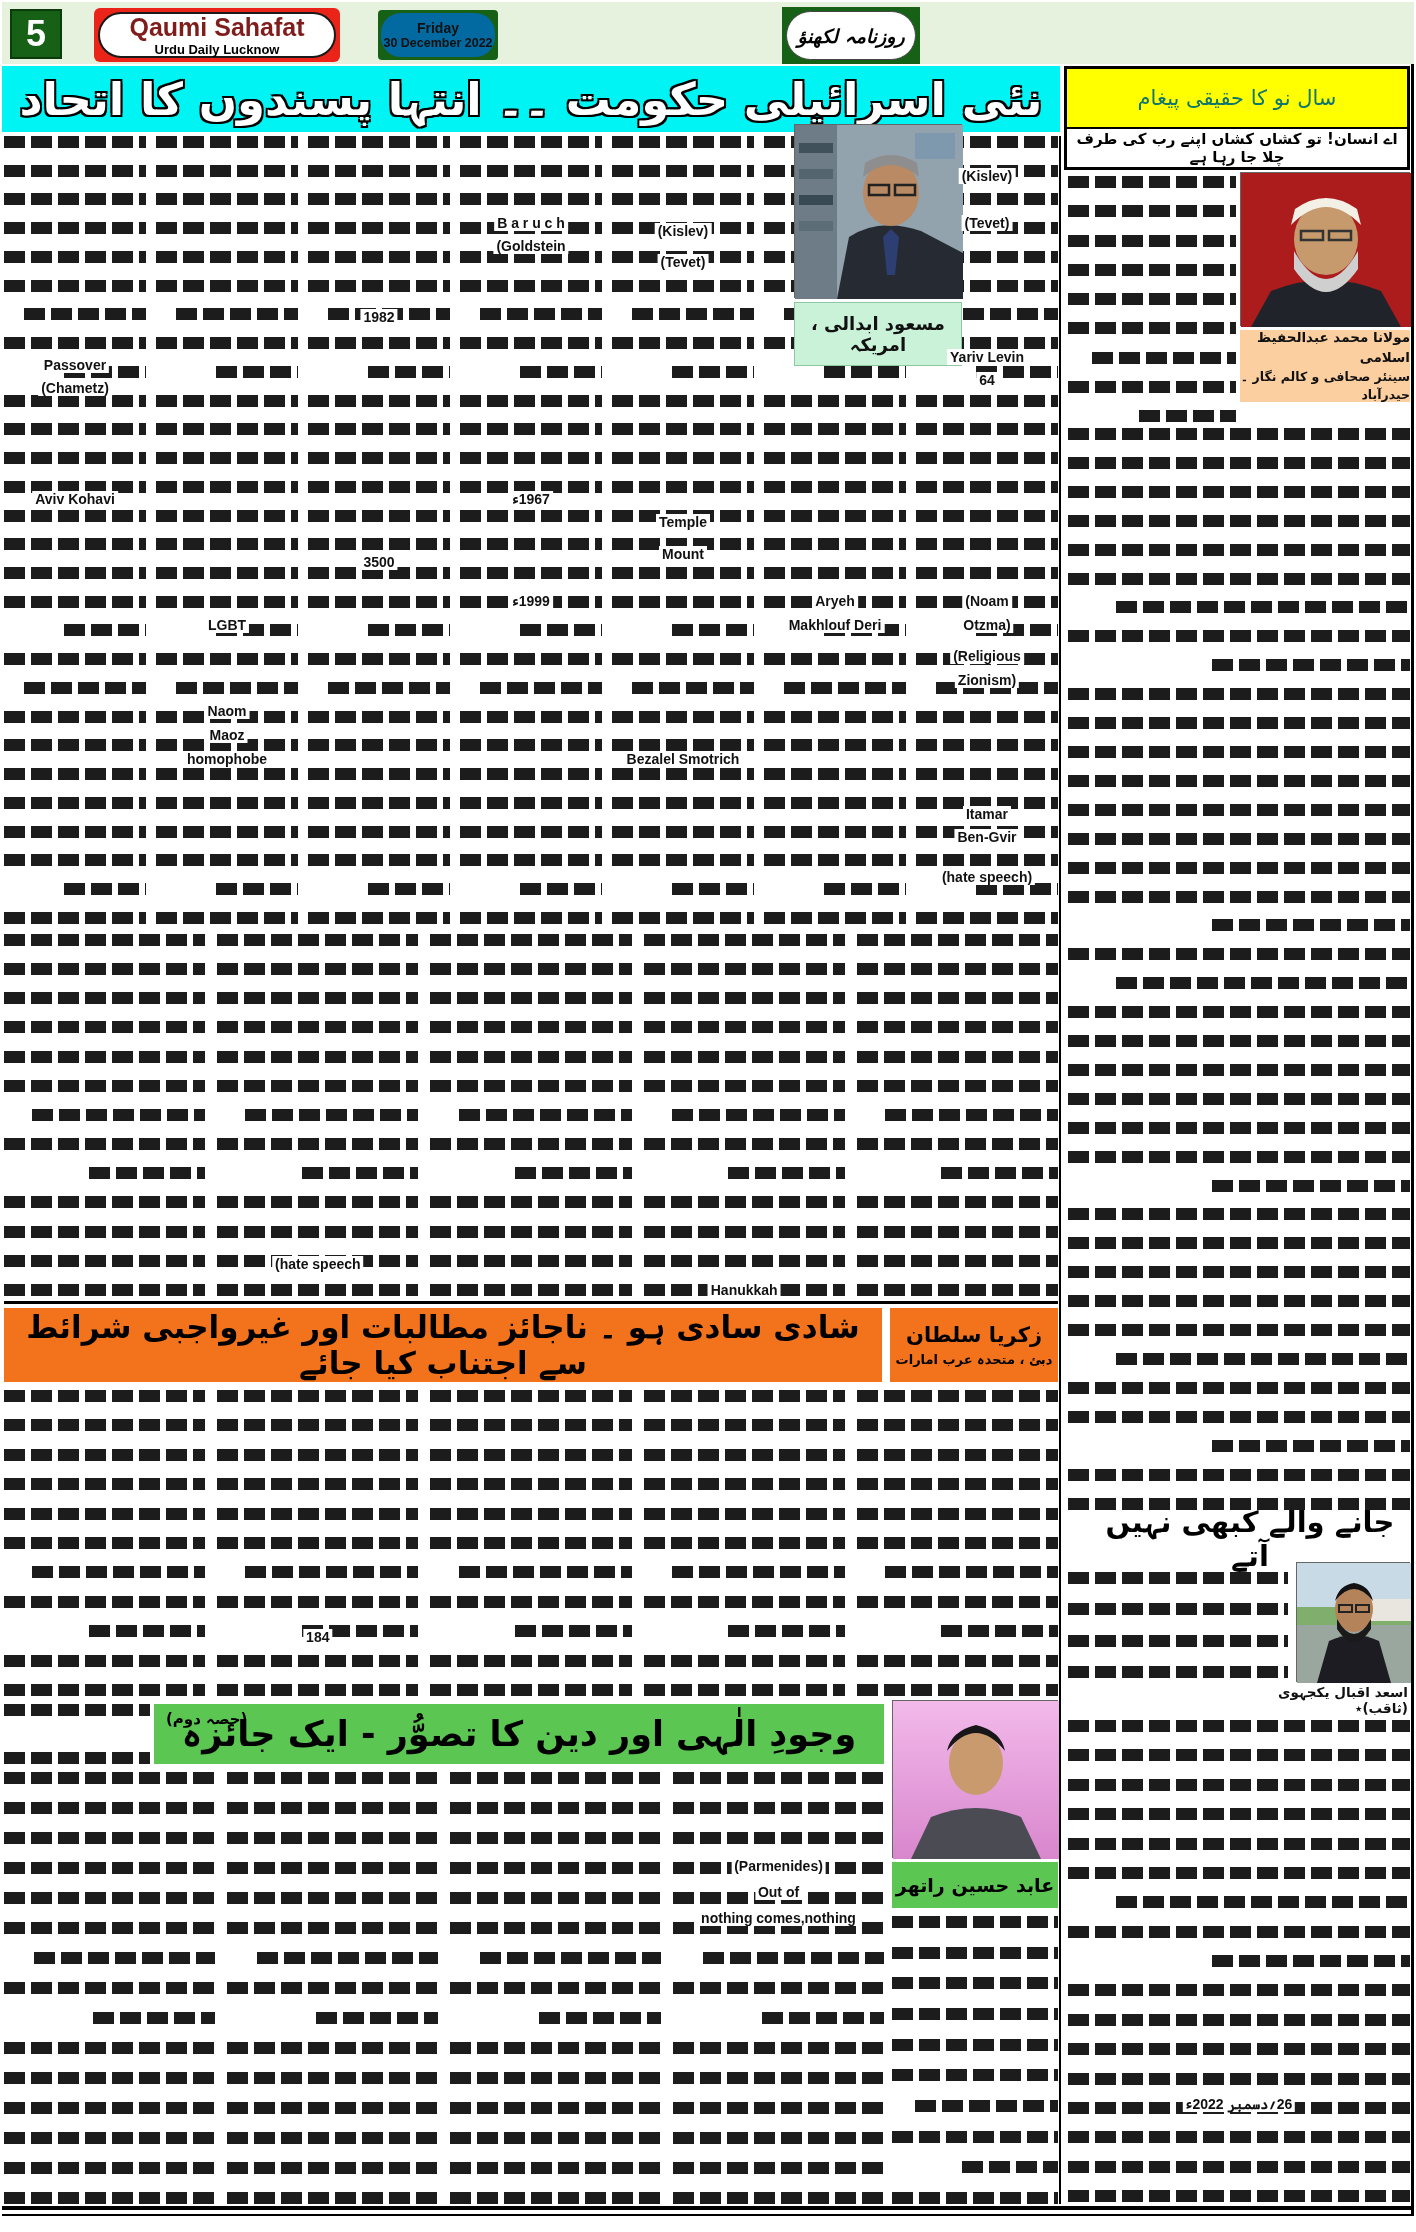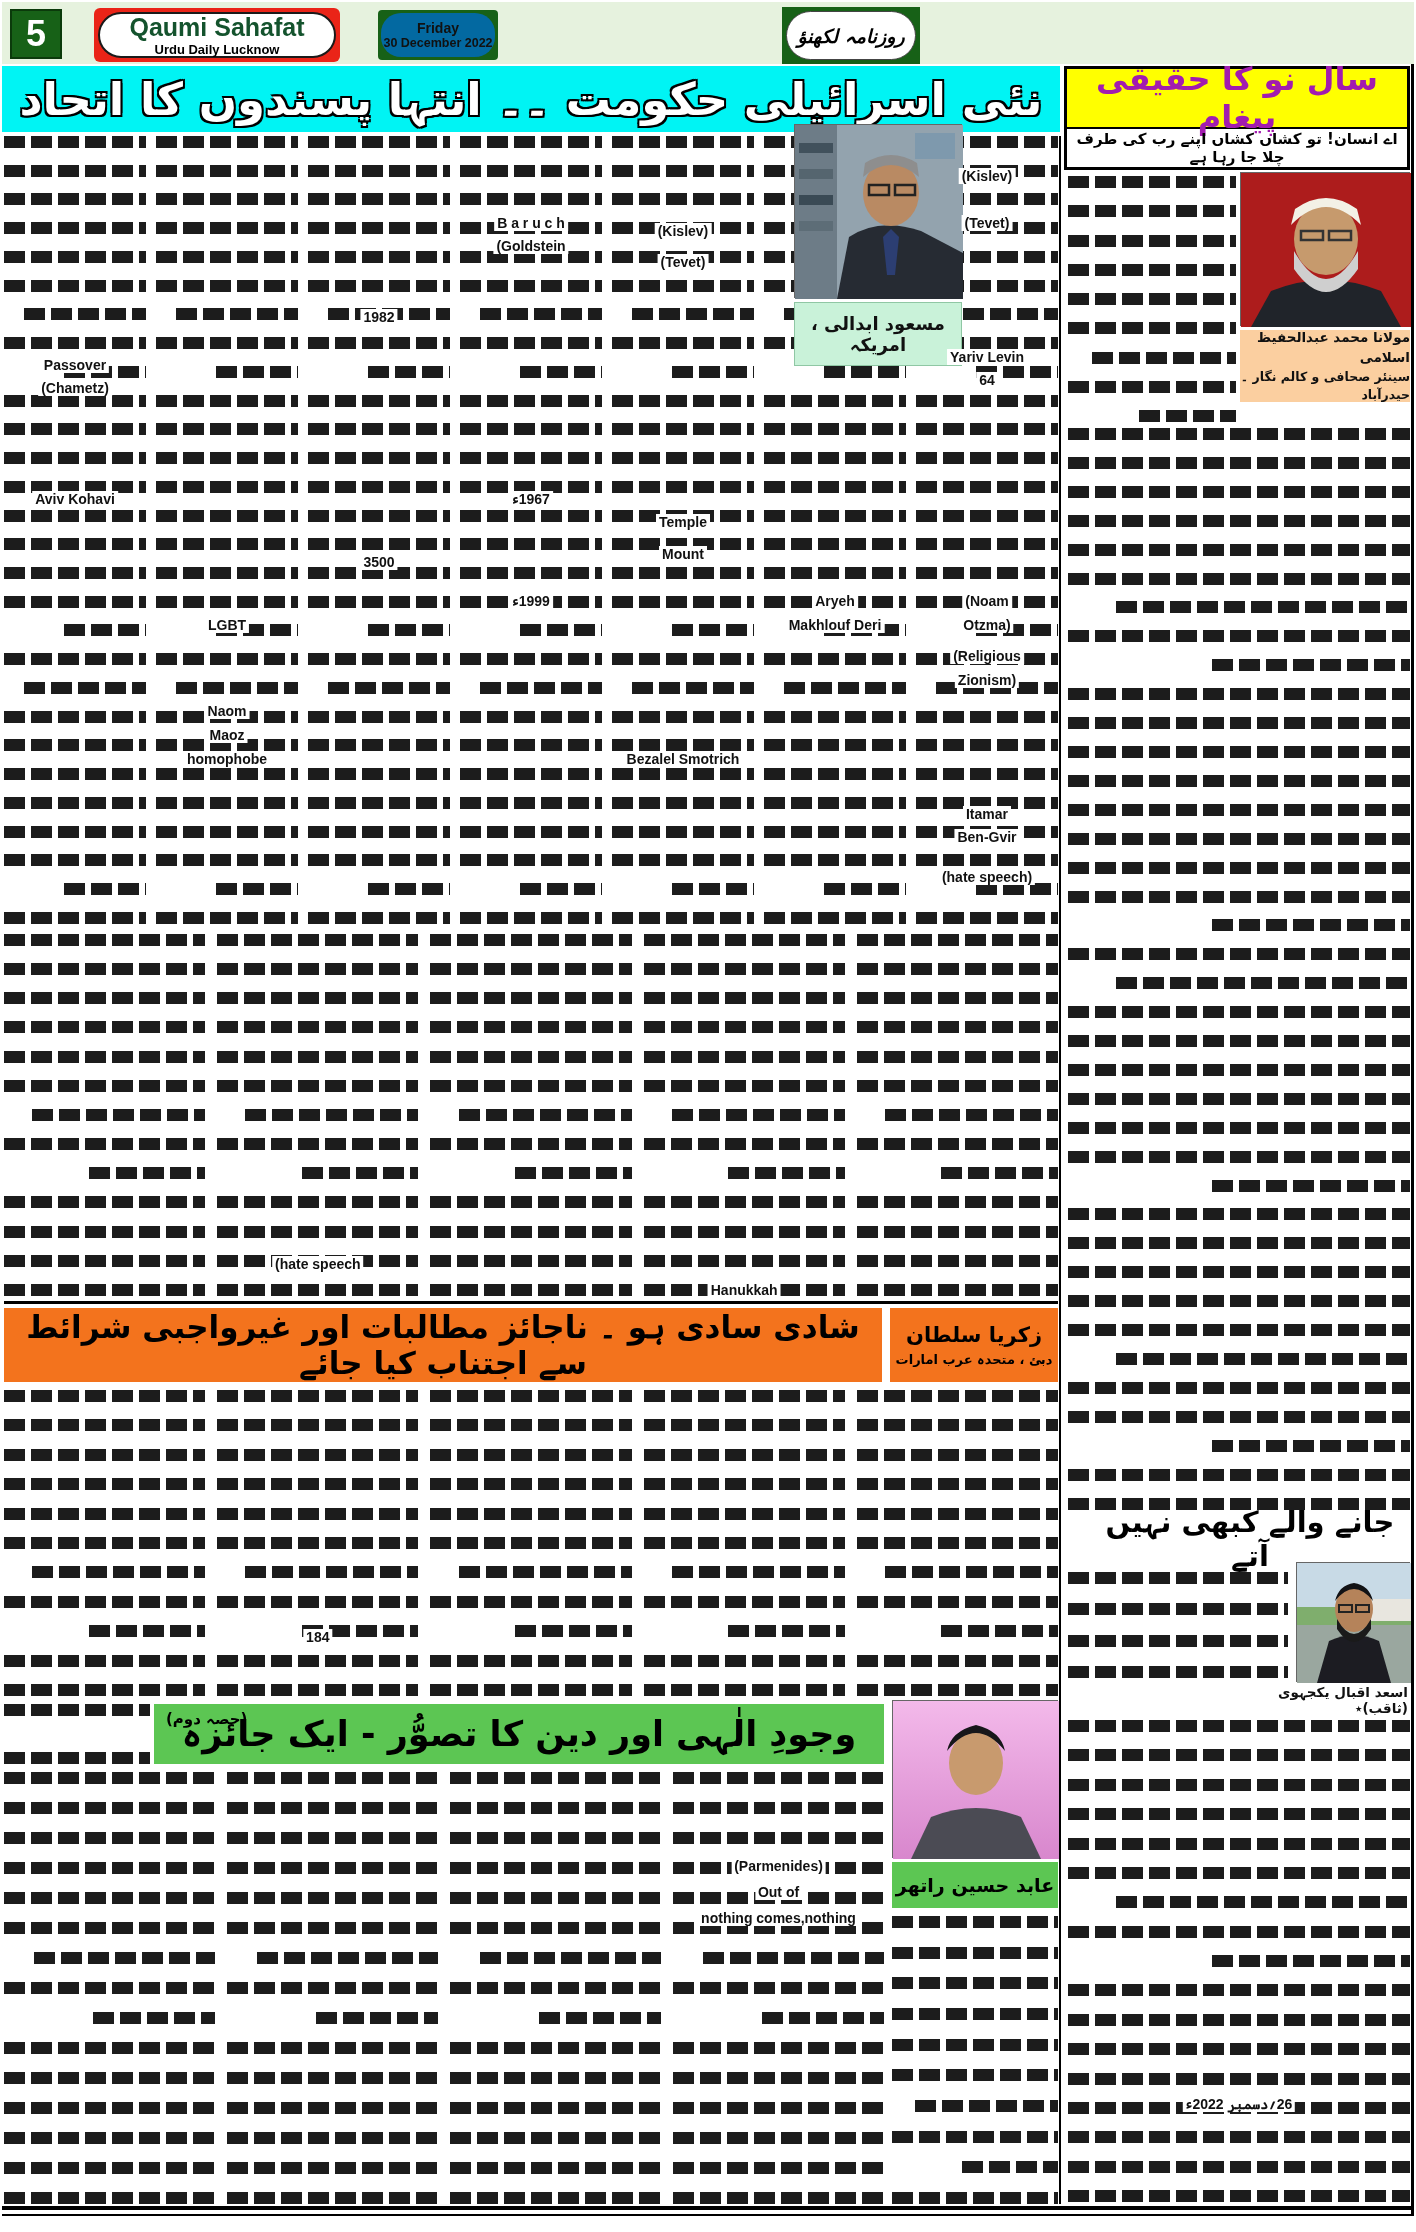--- a/index.html
+++ b/index.html
@@ -16,38 +16,38 @@
   .tok{position:absolute;left:50%;transform:translateX(-50%);background:#fff;
        padding:0 3px;font:700 14px "Liberation Sans",sans-serif;white-space:nowrap;
        color:#111;z-index:3;line-height:16px}
   
   #masthead{left:2px;top:2px;width:1412px;height:62px;background:#e6f2de}
   #pg5{left:8px;top:7px;width:52px;height:50px;background:#176117;border:2px solid #0b3a0b;
        color:#fff;font:700 36px "Liberation Sans",sans-serif}
   #qbox{left:92px;top:6px;width:246px;height:54px;background:#ea2418;border-radius:6px;padding:4px}
   #qbox .pill{width:100%;height:100%;background:#fff;border:2px solid #1a1a1a;border-radius:26px;
        display:flex;flex-direction:column;align-items:center;justify-content:center;line-height:1.05}
-  .qname{font:700 25px "Liberation Sans",sans-serif;color:#14532d}
+  .qname{font:700 25px "Liberation Sans",sans-serif;color:#7f1d1d}
   .qsub{font:700 13px "Liberation Sans",sans-serif;color:#000}
   #datebox{left:376px;top:8px;width:120px;height:50px;background:#176117;border-radius:4px;padding:3px}
   #datebox .pill{width:100%;height:100%;background:#0369a1;border-radius:20px;display:flex;
        flex-direction:column;align-items:center;justify-content:center;line-height:1.15}
   .dday{font:700 14px "Liberation Sans",sans-serif}
   .ddate{font:700 12.5px "Liberation Sans",sans-serif;white-space:nowrap}
   #logobox{left:780px;top:5px;width:138px;height:57px;background:#176117;padding:4px}
   #logobox .pill{width:100%;height:100%;background:#fff;border:1px solid #444;border-radius:26px;
        display:flex;align-items:center;justify-content:center}
   .logoscript{font:italic 700 19px "DejaVu Sans",sans-serif;color:#000}
   #qurdu{left:1124px;top:6px;width:282px;height:52px;color:#ee1212;font-weight:700;font-size:40px}
   
   #mainhead{left:2px;top:66px;width:1058px;height:66px;background:#00f4f4;color:#fff;
        font-weight:700;font-size:45px;
        text-shadow:2px 2px 0 #000,-2px -2px 0 #000,2px -2px 0 #000,-2px 2px 0 #000,0 2px 0 #000,0 -2px 0 #000}
   #yellowbox{left:1064px;top:66px;width:346px;height:104px;border:3px solid #000;background:#fff}
-  #ybTop{width:100%;height:58px;background:#ffff00;font-weight:700;font-size:32px;color:#a21caf}
+  #ybTop{width:100%;height:58px;background:#ffff00;font-weight:400;font-size:21px;color:#0f766e}
   #ybSub{width:100%;height:40px;background:#fff;border-top:2px solid #000;font-weight:700;font-size:15px;color:#000}
   
   #photoAbdali{left:794px;top:124px;width:168px;height:174px;border:1px solid #666;z-index:2}
   #capAbdali{left:794px;top:302px;width:168px;height:64px;background:#c9f2d9;border:1px solid #8fc7a4;
        font-weight:700;font-size:18px;z-index:2}
   #photoMaulana{left:1240px;top:172px;width:170px;height:154px;border:1px solid #666;z-index:2}
   #maulanaBox{left:1240px;top:330px;width:170px;height:72px;background:#fbcfa0;z-index:2;
        display:flex;flex-direction:column;align-items:center;justify-content:center;line-height:1.5}
   #maulanaBox .l1{font-weight:700;font-size:13.5px}
   #maulanaBox .l2{font-weight:700;font-size:12.5px}

